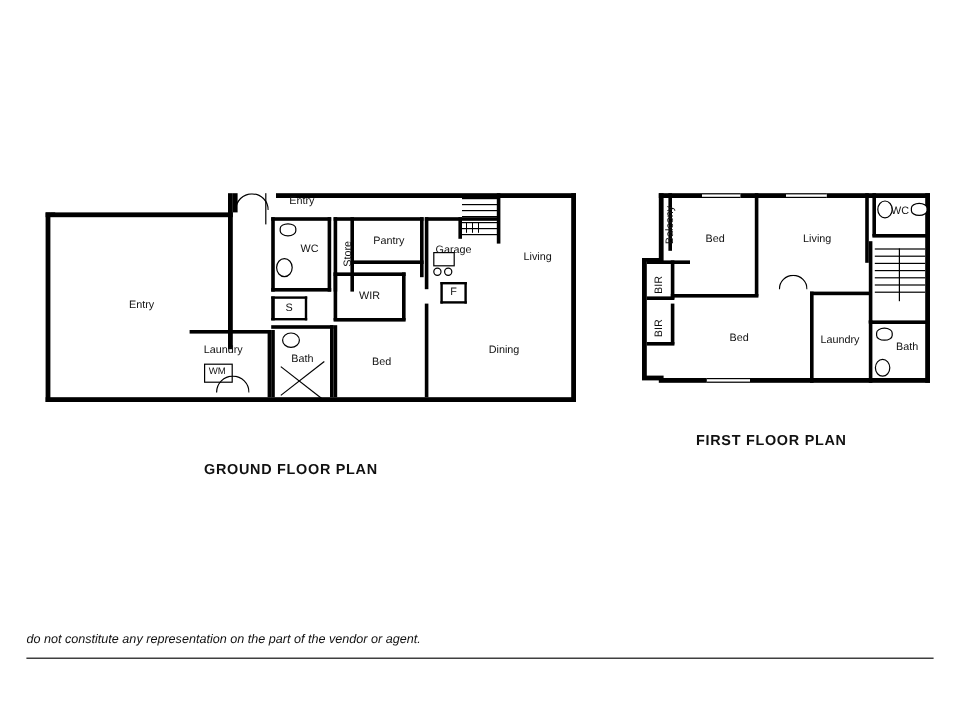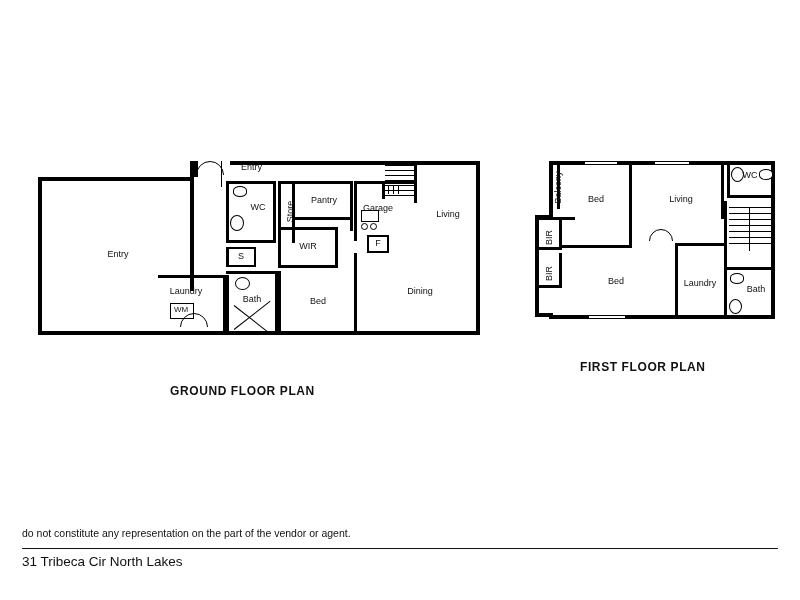--- a/index.html
+++ b/index.html
@@ -272,19 +272,18 @@
     <div class="room-label" style="left:152px; top:124px; width:46px;">Laundry</div>
 
     <div class="room-label" style="left:62px; top:122px; width:58px;">Bed</div>
     <div class="thin" style="left:64px; top:160px; width:36px; height:2px; background:#fff; border-top:1px solid #000; border-bottom:1px solid #000;"></div>
 
     <div class="door-arc" style="left:124px; top:74px; width:22px; height:22px; clip-path: inset(0 0 50% 0);"></div>
   </div>
 
   <div class="caption" style="left:580px; top:360px;">FIRST FLOOR PLAN</div>
 
-  <div class="disclaimer" style="left:22px; top:526px;">do not constitute any representation on the part of the vendor or agent.</div>
+  <div class="disclaimer" style="left:22px; top:526px;font-style:italic;">do not constitute any representation on the part of the vendor or agent.</div>
 
   <div class="rule" style="left:22px; top:548px; width:756px;"></div>
 
-  <div class="address" style="left:22px; top:554px;">31 Tribeca Cir North Lakes</div>
 
 </div>
 
 </body></html>

